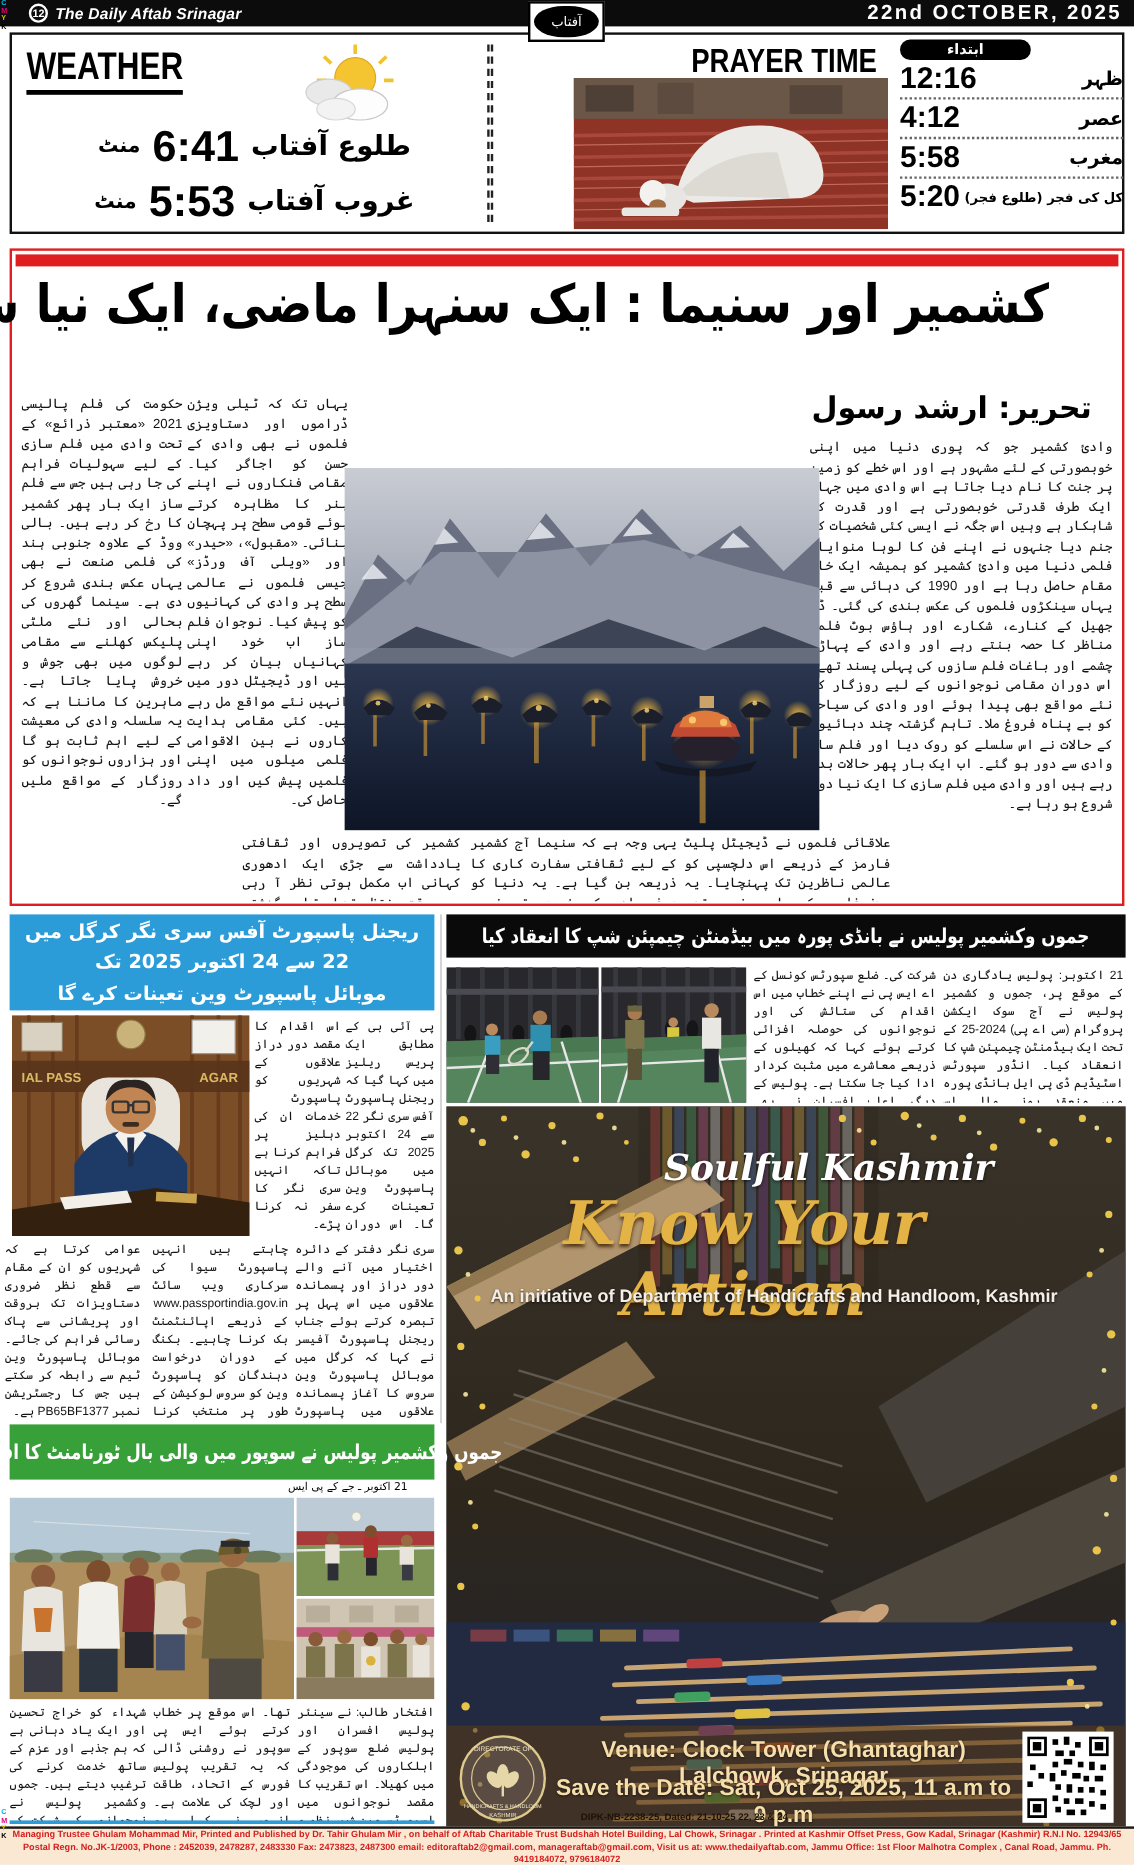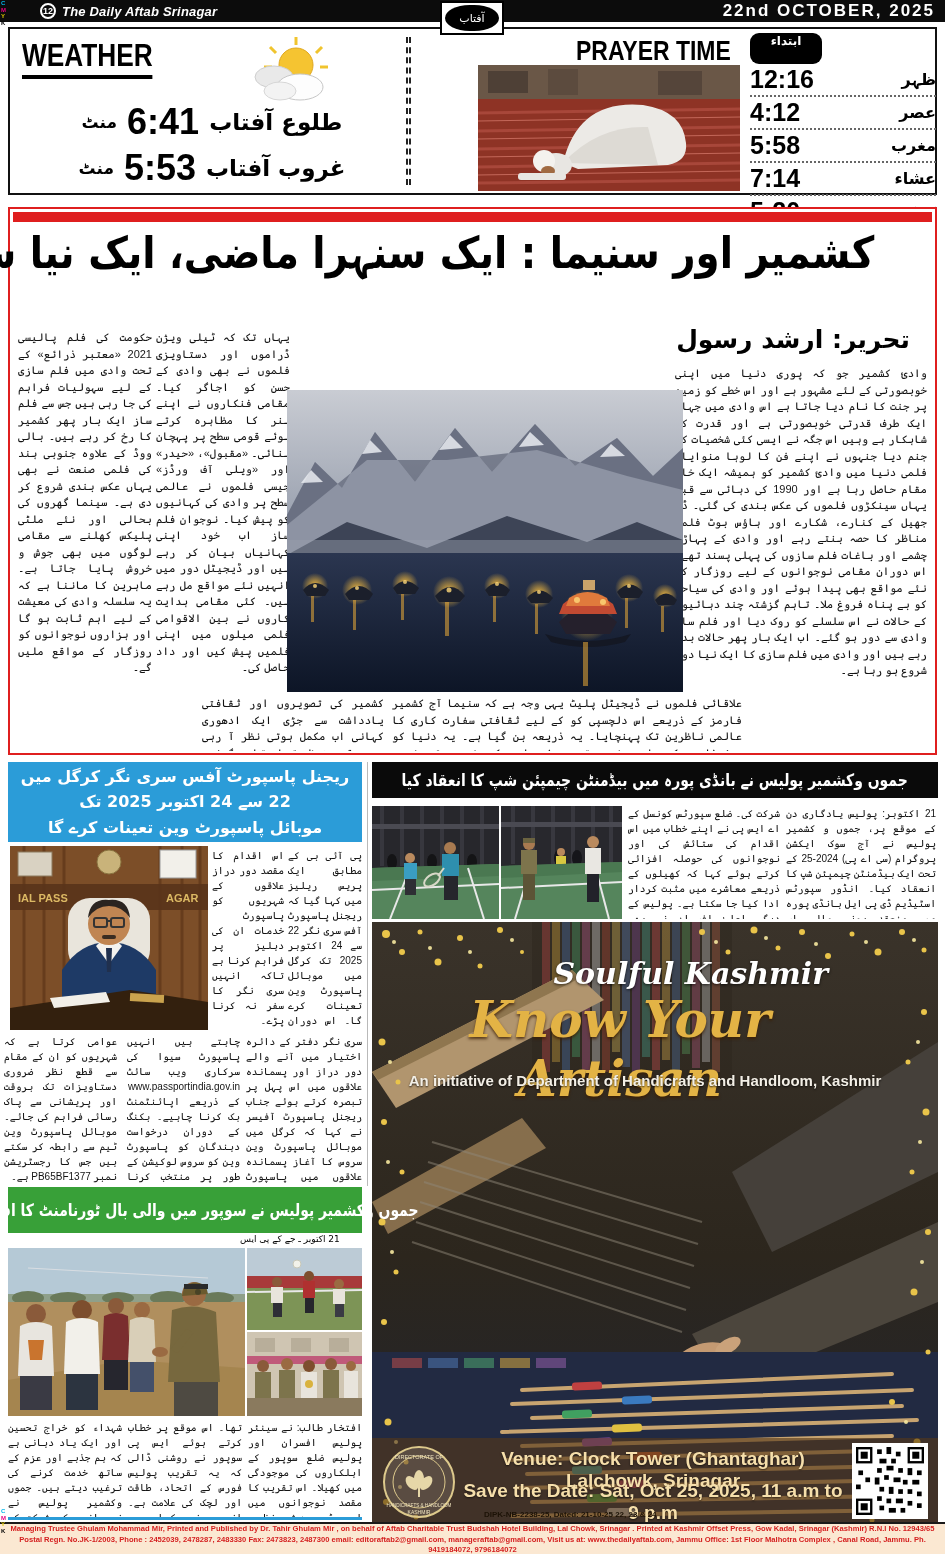--- a/index.html
+++ b/index.html
@@ -4,39 +4,39 @@
 <style>
   *{margin:0;padding:0;box-sizing:border-box}
   html,body{background:#ddd}
   .page{position:relative;width:945px;height:1554px;background:#fff;margin:0 auto;overflow:hidden;font-family:"Liberation Sans",sans-serif}
   .abs{position:absolute}
   .urdu{direction:rtl;font-family:"DejaVu Sans",sans-serif}
   .bodytext{direction:rtl;font-family:Liberation Sans, sans-serif;font-size:11px;line-height:1.5;text-align:justify;color:#141414;overflow:hidden}
   .smalltext{font-size:10px;line-height:1.5}
   
   .masthead{left:0;top:0;width:945px;height:22px;background:#0c0c0c;color:#fff;display:flex;align-items:center}
-  .pagenum{margin-left:40px;width:16px;height:16px;border:2px solid #fff;border-radius:50%;display:flex;align-items:center;justify-content:center;font-size:9px;font-weight:bold;flex:0 0 auto}
+  .pagenum{margin-left:24px;width:16px;height:16px;border:2px solid #fff;border-radius:50%;display:flex;align-items:center;justify-content:center;font-size:9px;font-weight:bold;flex:0 0 auto}
   .brand{margin-left:6px;font-style:italic;font-weight:bold;font-size:13px;letter-spacing:.2px}
   .mdate{position:absolute;right:10px;top:1px;font-size:17px;font-weight:bold;letter-spacing:2px}
   .logobox{position:absolute;left:440px;top:1px;width:64px;height:34px;background:#fff;border:2px solid #000;z-index:6;display:flex;align-items:center;justify-content:center}
   .logoink{background:#000;width:54px;height:26px;border-radius:50% / 55%;color:#fff;font-size:11px;display:flex;align-items:center;justify-content:center}
   .cmyk{display:flex;flex-direction:column;font-size:6px;font-weight:bold;line-height:1.1;z-index:9}
   
   .wxbox{left:8px;top:27px;width:929px;height:168px;border:2px solid #111;background:#fff}
   .bigtitle{font-weight:bold;font-size:32px;letter-spacing:0;border-bottom:4px solid #000;padding-bottom:1px;transform:scaleX(.82);transform-origin:left;white-space:nowrap}
   .sunrow{display:flex;align-items:center;justify-content:flex-start;gap:10px;direction:rtl}
   .sunrow .lbl{font-size:23px;font-weight:bold}
   .sunrow .tm{font-size:36px;font-weight:700;font-family:"Liberation Sans",sans-serif}
   .sunrow .un{font-size:17px;font-weight:bold}
   .dashdiv{border-left:2px dashed #222;border-right:2px dashed #222;width:5px}
   .ptable{display:flex;flex-direction:column}
   .prow{display:flex;align-items:center;justify-content:space-between;border-bottom:2px dotted #666;padding:1px 0}
   .prow .ptime{font-size:25px;font-weight:900}
   .prow .pname{font-size:16px;font-weight:bold}
-  .pill{background:#000;color:#fff;border-radius:9px;font-size:12px;font-weight:bold;width:72px;text-align:center;padding:1px 0 16px}
+  .pill{background:#000;color:#fff;border-radius:9px;font-size:12px;font-weight:bold;width:109px;text-align:center;padding:1px 0 2px}
   
   .artbox{left:8px;top:207px;width:929px;height:548px;border:2px solid #df1f1f;background:#fff}
   .redband{position:absolute;left:3px;right:3px;top:3px;height:10px;background:#df1f1f}
   .headline{position:absolute;left:6px;right:6px;top:18px;text-align:center;font-size:44px;font-weight:bold;white-space:nowrap;transform:scaleX(.88);transform-origin:center}
   .byline{position:absolute;right:12px;top:116px;width:260px;text-align:center;font-size:25px;font-weight:bold}
   
   .bluehead{left:8px;top:762px;width:354px;height:80px;background:#2b9cd8;color:#fff;display:flex;flex-direction:column;align-items:center;justify-content:center;text-align:center;font-weight:bold;line-height:1.6}
   .blackhead{left:372px;top:762px;width:566px;height:36px;background:#0a0a0a;color:#fff;display:flex;align-items:center;justify-content:center;font-weight:bold}
   .greenhead{left:8px;top:1187px;width:354px;height:46px;background:#38a038;color:#fff;display:flex;align-items:center;justify-content:center;font-weight:bold}
   .squeeze{transform:scaleX(.82);transform-origin:center;white-space:nowrap}
@@ -141,24 +141,20 @@
         <span class="ptime">12:16</span>
         <span class="pname urdu">ظہر</span>
       </div>
       <div class="prow">
         <span class="ptime">4:12</span>
         <span class="pname urdu">عصر</span>
       </div>
       <div class="prow">
         <span class="ptime">5:58</span>
         <span class="pname urdu">مغرب</span>
-      </div>
-      <div class="prow">
-        <span class="ptime">7:14</span>
-        <span class="pname urdu">عشاء</span>
       </div>
       <div class="prow" style="border-bottom:none">
         <span class="ptime">5:20</span>
         <span class="pname urdu" style="font-size:11px">کل کی فجر (طلوع فجر)</span>
       </div>
     </div>
   </div>
 
   <div class="abs artbox">
     <div class="redband"></div>

